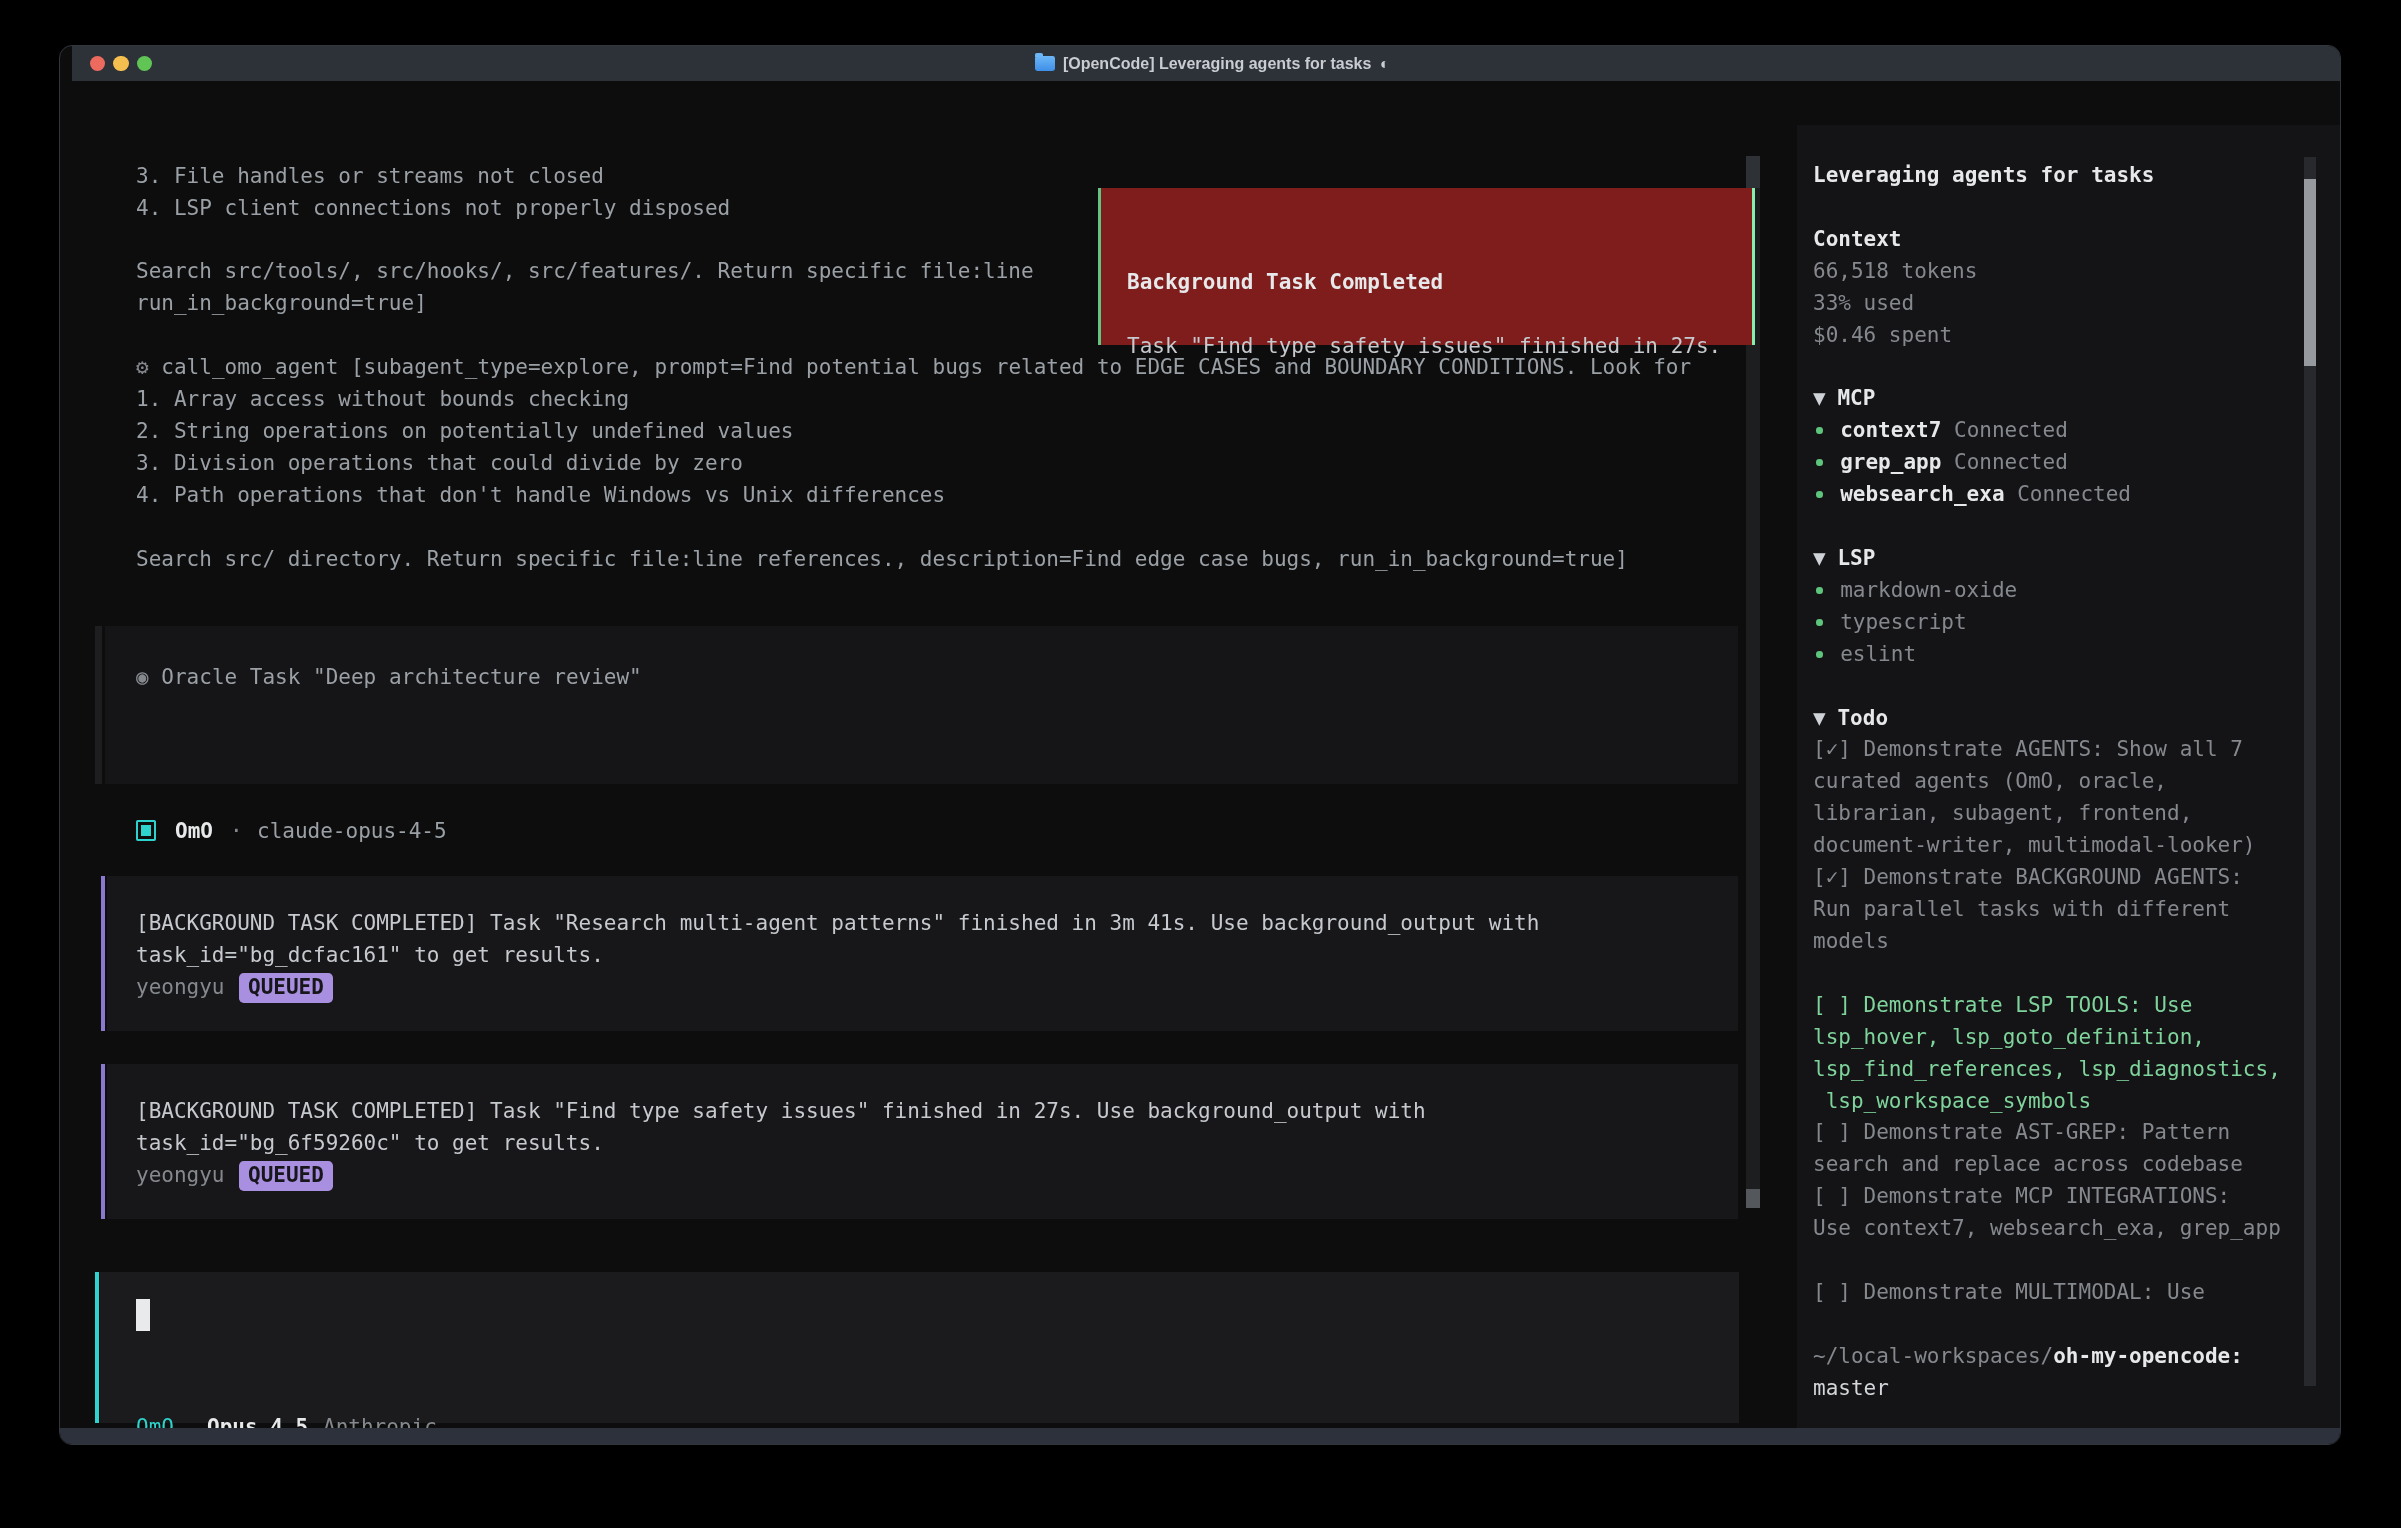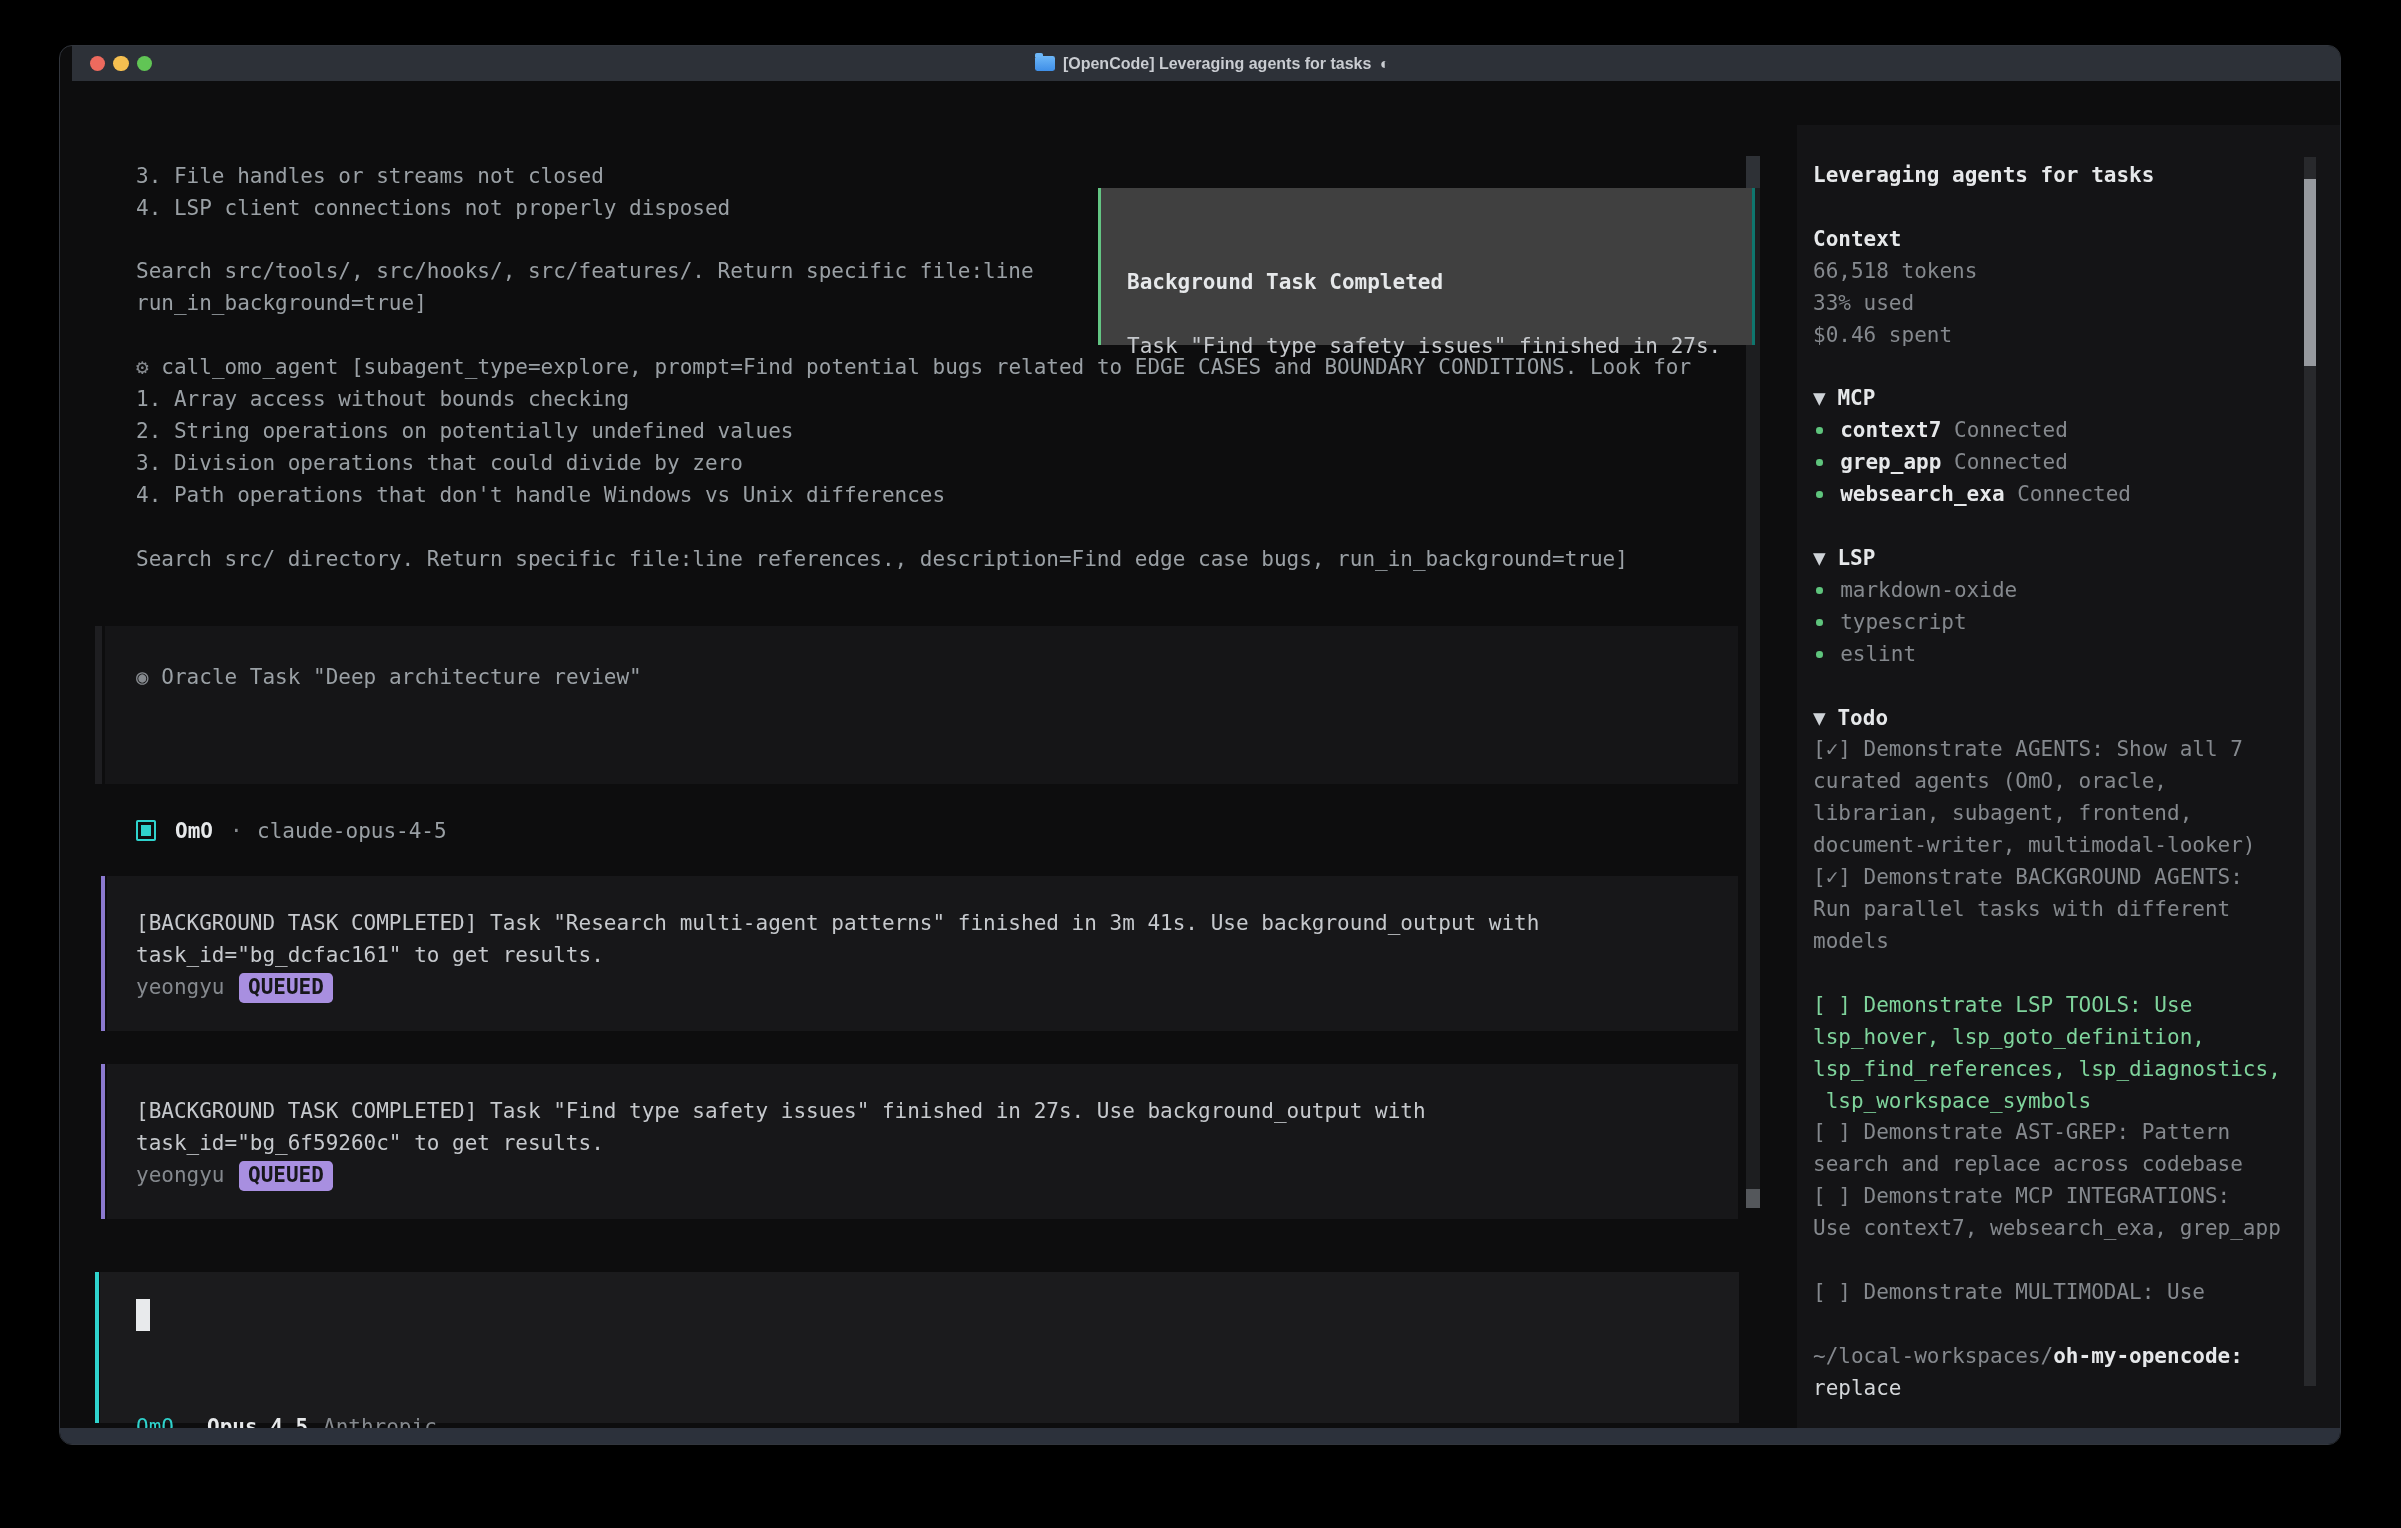--- a/index.html
+++ b/index.html
@@ -11,21 +11,21 @@
   .light.red{background:#ed6a5e;} .light.yellow{background:#f5bf50;} .light.green{background:#61c555;}
   .titletext{display:flex;align-items:center;gap:8.3px;color:#c9ccd1;font-size:16px;font-weight:bold;}
   .foldericon{position:relative;width:20px;height:14.8px;background:linear-gradient(#6cb6f7,#3f8fe8);border-radius:2.4px;display:inline-block;}
   .foldericon:before{content:"";position:absolute;left:0;top:-3.5px;width:8.3px;height:4.7px;background:#6cb6f7;border-radius:1.8px 1.8px 0 0;}
   .content{position:absolute;left:0;top:44px;width:2282px;height:1528px;background:#0d0d0e;}
   .sidebarbg{position:absolute;left:1737px;top:35px;width:544px;height:1346px;background:#141416;}
   .bottomstrip{position:absolute;left:0;top:1382px;width:2282px;height:19px;background:#2c313b;border-bottom:1.8px solid #4d5460;border-radius:0 0 13px 13px;box-sizing:border-box;}
   .ln{position:absolute;font-size:21px;line-height:32px;white-space:pre;color:#9aa0a5;}
   .dim{color:#85898e;} .mid{color:#9aa0a5;} .bright{color:#c6c9cd;} .white{color:#e6e8ea;font-weight:bold;}
   .teal{color:#2fd3cd;} .greentx{color:#7fd49c;margin-top:32px;} .boldkey{color:#d4d7da;font-weight:bold;}
-  .notif{position:absolute;left:1038px;top:98px;width:657px;height:157px;background:#404040;border-left:3px solid #63c583;border-right:3px solid #0f766e;box-sizing:border-box;}
+  .notif{position:absolute;left:1038px;top:98px;width:657px;height:157px;background:#7f1d1d;border-left:3px solid #63c583;border-right:3px solid #86efac;box-sizing:border-box;}
   .panelbox{position:absolute;background:#161618;}
   .borderstrip{position:absolute;}
   .badge{display:inline-block;background:#a88fe0;color:#17171b;font-weight:bold;border-radius:4.7px;padding:0 9.5px;height:29.5px;line-height:29.5px;margin-left:14px;}
   .omoicon{position:absolute;left:76px;top:730px;width:20px;height:21px;border:2.4px solid #2fd3cd;border-radius:1.8px;box-sizing:border-box;}
   .omoicon .inner{position:absolute;left:3px;top:3px;width:9.5px;height:10.6px;background:#2fd3cd;}
   .cursorblock{position:absolute;left:76px;top:1209px;width:14px;height:32px;background:#e8eaec;}
   .scrltrack{position:absolute;background:#1d1e20;}
   .scrlthumb{position:absolute;}
   .dotrow{position:absolute;left:51px;top:1364px;display:flex;gap:7.7px;}
   .sdot{width:4.1px;height:4.1px;border-radius:50%;background:#2fd3cd;}
@@ -152,21 +152,21 @@
     <div class="ln greentx" style="left:1753px;top:899px">lsp_hover, lsp_goto_definition,</div>
     <div class="ln greentx" style="left:1753px;top:931px">lsp_find_references, lsp_diagnostics,</div>
     <div class="ln greentx" style="left:1753px;top:963px"> lsp_workspace_symbols</div>
     <div class="ln dim" style="left:1753px;top:1026px">[ ] Demonstrate AST-GREP: Pattern</div>
     <div class="ln dim" style="left:1753px;top:1058px">search and replace across codebase</div>
     <div class="ln dim" style="left:1753px;top:1090px">[ ] Demonstrate MCP INTEGRATIONS:</div>
     <div class="ln dim" style="left:1753px;top:1122px">Use context7, websearch_exa, grep_app</div>
     <div class="ln dim" style="left:1753px;top:1186px">[ ] Demonstrate MULTIMODAL: Use</div>
 
     <div class="ln" style="left:1753px;top:1250px"><span class="dim">~/local-workspaces/</span><span class="white">oh-my-opencode:</span></div>
-    <div class="ln" style="left:1753px;top:1282px;color:#d4d7da">replace</div>
+    <div class="ln" style="left:1753px;top:1282px;color:#d4d7da">master</div>
     <div class="ln" style="left:1756px;top:1345px"><span class="gdot"></span><span style="color:#d4d7da">Open</span><span class="white">Code</span><span class="dim"> </span><span class="dim">1.0.163</span></div>
 
     <div class="scrltrack" style="left:2244px;top:67px;width:11.8px;height:1229px;background:#28292c"></div>
     <div class="scrlthumb" style="left:2244px;top:89px;width:11.8px;height:187px;background:#96999e"></div>
   </div>
 
   <div class="bottomstrip"></div>
 </div>
 
 

